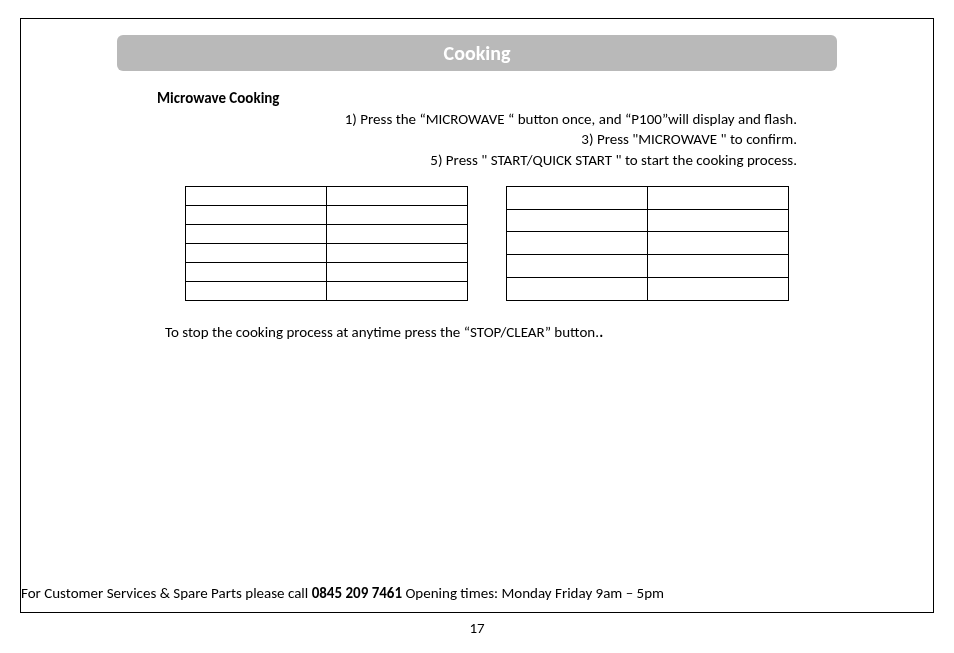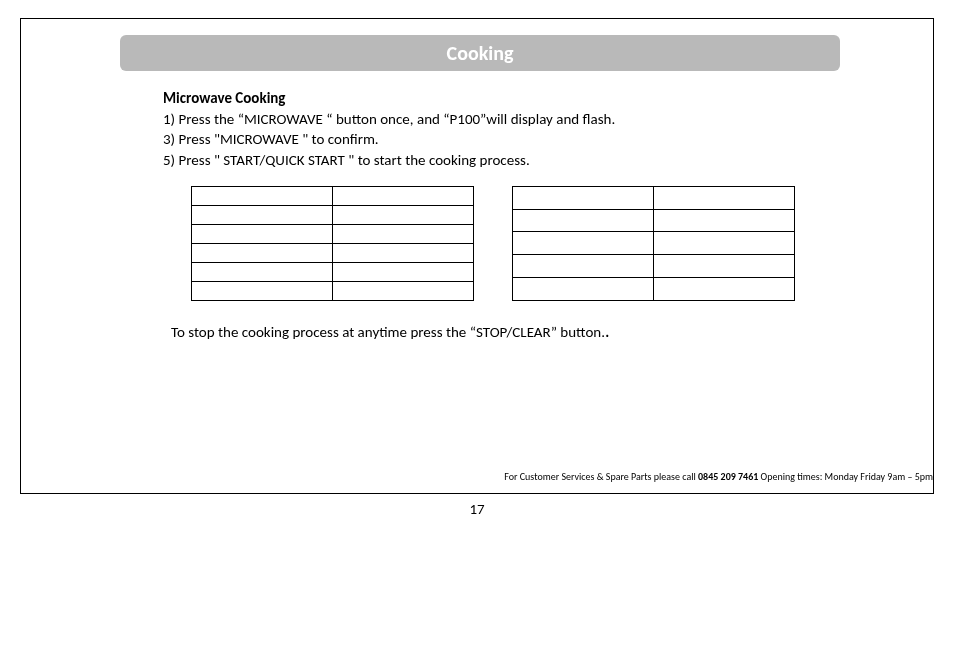--- a/index.html
+++ b/index.html
@@ -13,23 +13,23 @@
   .page {
     box-sizing: border-box;
     width: 954px;
     height: 653px;
     padding: 18px 20px 8px 20px;
     position: relative;
   }
   .frame {
     box-sizing: border-box;
     width: 100%;
-    height: 476px;
+    height: 595px;
     border: 1.5px solid #000;
-    padding: 14px 18px 10px 24px;
+    padding: 14px 18px 10px 18px;
     position: relative;
   }
   .banner {
     background: #b9b9b9;
     color: #fff;
     font-size: 20px;
     font-weight: 600;
     text-align: center;
     border-radius: 6px;
     padding: 6px 0;
@@ -38,20 +38,21 @@
   }
   .content {
     padding: 0 118px 0 118px;
   }
   .subhead {
     font-weight: 700;
     margin-bottom: 2px;
   }
   .steps {
     line-height: 1.35;
+    text-align: right;
   }
   .tables {
     display: flex;
     gap: 38px;
     margin: 16px 0 16px 28px;
   }
   table.power {
     border-collapse: collapse;
   }
   table.power td {
@@ -64,22 +65,22 @@
   table.power.right td.colA { width: 140px; }
   table.power.right td.colB { width: 140px; }
   .stopline {
     margin-top: 19px;
     margin-left: 8px;
   }
   .footer {
     position: absolute;
     left: 0; right: 0;
     bottom: 10px;
-    text-align: right;
-    font-size: 10px;
+    text-align: left;
+    font-size: 15px;
   }
   .footer .bold { font-weight: 700; }
   .pagenum {
     text-align: center;
     margin-top: 6px;
     font-size: 15px;
   }
 </style>
 </head>
 <body>

